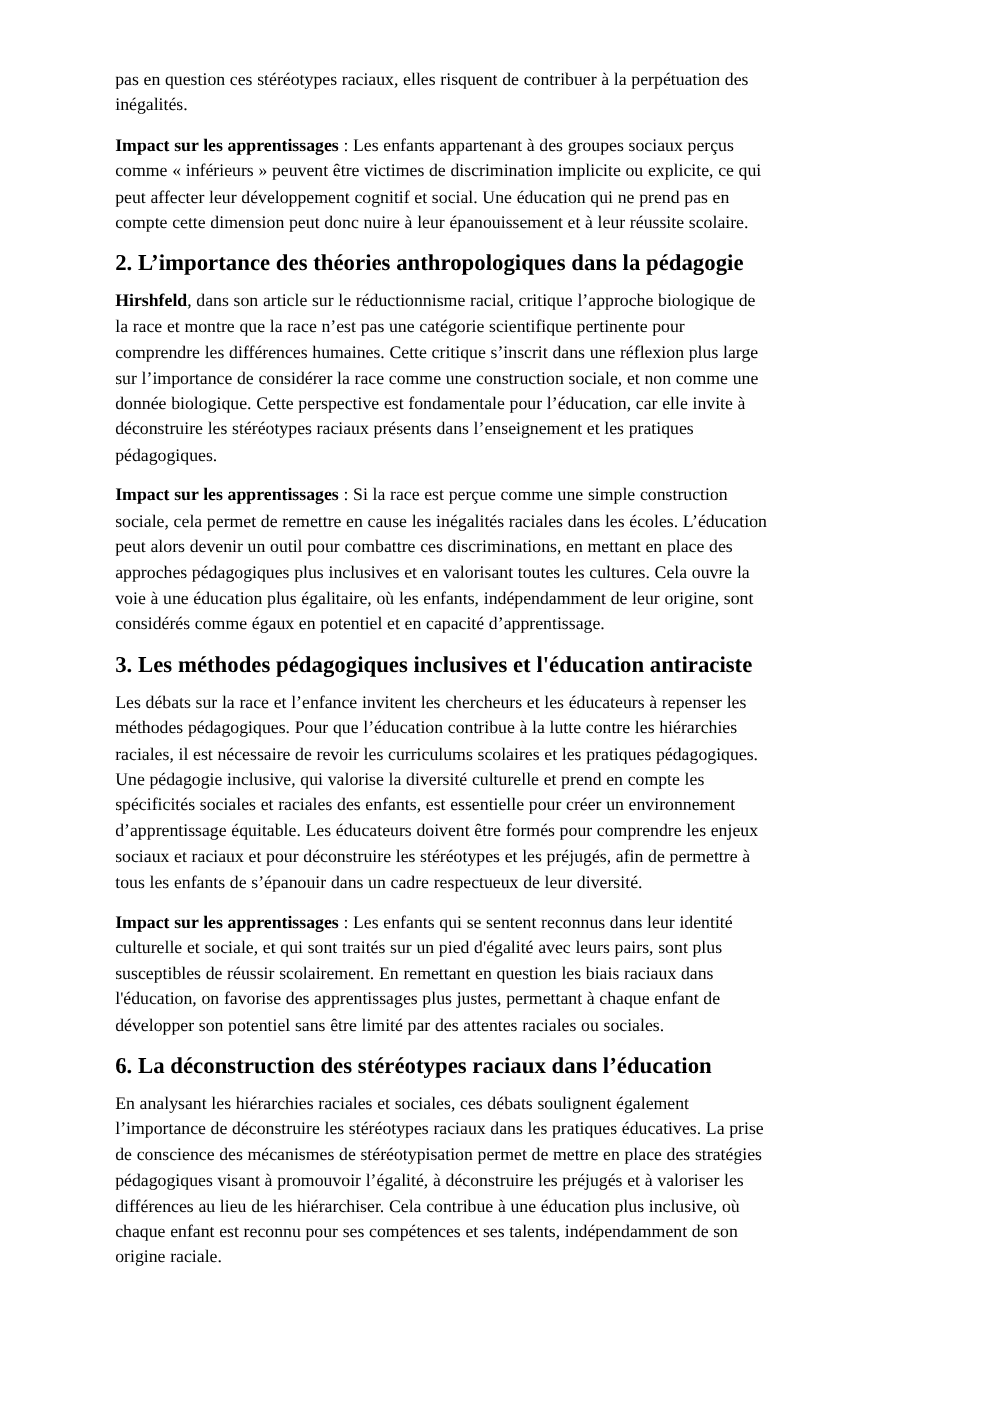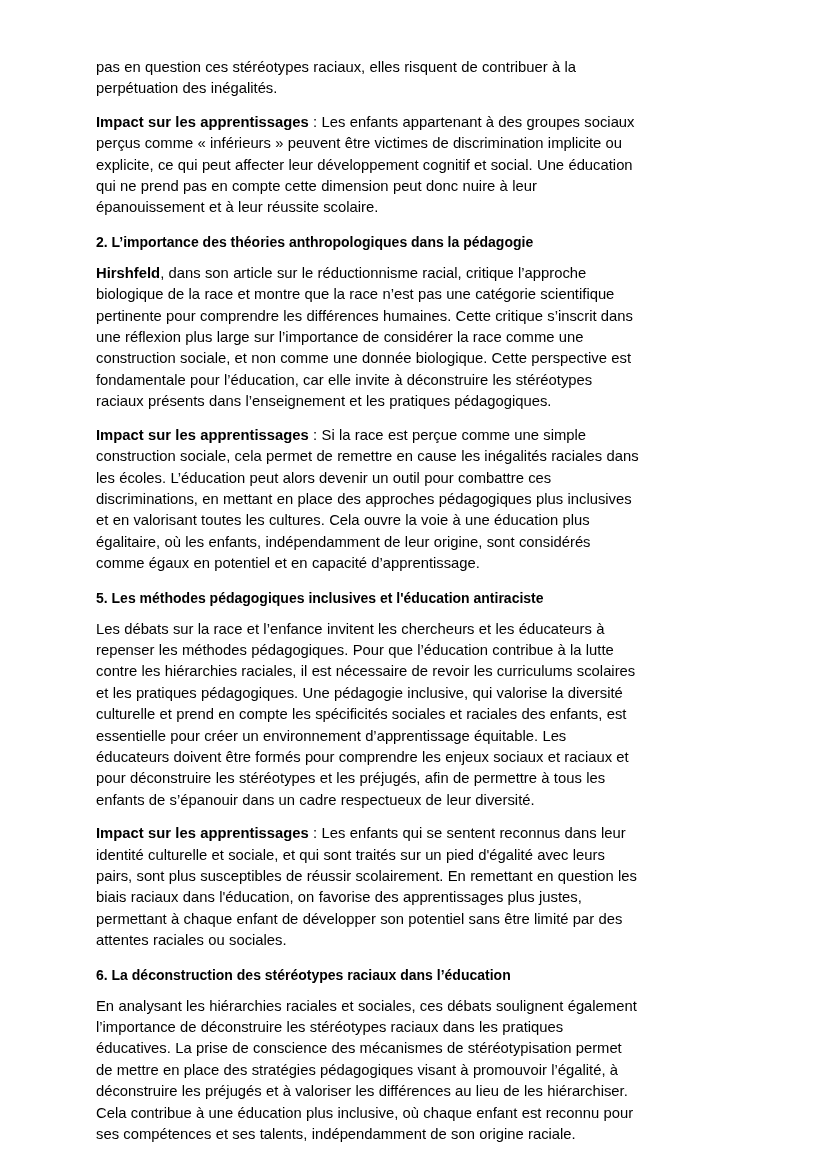--- a/index.html
+++ b/index.html
@@ -8,57 +8,57 @@
     background: #ffffff;
   }
   .page {
     position: relative;
     width: 714px;
     height: 1169px;
     background: #ffffff;
     box-sizing: border-box;
     padding: 57px 72px 0 96px;
     overflow: hidden;
-    font-family: Liberation Sans, sans-serif;
+    font-family: Liberation Serif, serif;
     color: #000000;
   }
   .doc-paragraph {
     margin: 0 0 12px 0;
     font-size: 14.8px;
     line-height: 21.4px;
     font-weight: 400;
     text-align: left;
     word-spacing: 0.2px;
   }
   .doc-paragraph b, .doc-paragraph strong {
     font-weight: 700;
   }
   .doc-heading {
     margin: 4px 0 10px 0;
-    font-size: 14px;
+    font-size: 19px;
     line-height: 22px;
     font-weight: 700;
   }
 </style>
 </head>
 <body>
 
 <div class="page">
 
   <p class="doc-paragraph"><span>pas en question ces stéréotypes raciaux, elles risquent de contribuer à la perpétuation des inégalités.</span></p>
 
   <p class="doc-paragraph"><strong>Impact sur les apprentissages</strong><span> : Les enfants appartenant à des groupes sociaux perçus comme « inférieurs » peuvent être victimes de discrimination implicite ou explicite, ce qui peut affecter leur développement cognitif et social. Une éducation qui ne prend pas en compte cette dimension peut donc nuire à leur épanouissement et à leur réussite scolaire.</span></p>
 
   <h2 class="doc-heading">2. L’importance des théories anthropologiques dans la pédagogie</h2>
 
   <p class="doc-paragraph"><strong>Hirshfeld</strong><span>, dans son article sur le réductionnisme racial, critique l’approche biologique de la race et montre que la race n’est pas une catégorie scientifique pertinente pour comprendre les différences humaines. Cette critique s’inscrit dans une réflexion plus large sur l’importance de considérer la race comme une construction sociale, et non comme une donnée biologique. Cette perspective est fondamentale pour l’éducation, car elle invite à déconstruire les stéréotypes raciaux présents dans l’enseignement et les pratiques pédagogiques.</span></p>
 
   <p class="doc-paragraph"><strong>Impact sur les apprentissages</strong><span> : Si la race est perçue comme une simple construction sociale, cela permet de remettre en cause les inégalités raciales dans les écoles. L’éducation peut alors devenir un outil pour combattre ces discriminations, en mettant en place des approches pédagogiques plus inclusives et en valorisant toutes les cultures. Cela ouvre la voie à une éducation plus égalitaire, où les enfants, indépendamment de leur origine, sont considérés comme égaux en potentiel et en capacité d’apprentissage.</span></p>
 
-  <h2 class="doc-heading">5. Les méthodes pédagogiques inclusives et l'éducation antiraciste</h2>
+  <h2 class="doc-heading">3. Les méthodes pédagogiques inclusives et l'éducation antiraciste</h2>
 
   <p class="doc-paragraph"><span>Les débats sur la race et l’enfance invitent les chercheurs et les éducateurs à repenser les méthodes pédagogiques. Pour que l’éducation contribue à la lutte contre les hiérarchies raciales, il est nécessaire de revoir les curriculums scolaires et les pratiques pédagogiques. Une pédagogie inclusive, qui valorise la diversité culturelle et prend en compte les spécificités sociales et raciales des enfants, est essentielle pour créer un environnement d’apprentissage équitable. Les éducateurs doivent être formés pour comprendre les enjeux sociaux et raciaux et pour déconstruire les stéréotypes et les préjugés, afin de permettre à tous les enfants de s’épanouir dans un cadre respectueux de leur diversité.</span></p>
 
   <p class="doc-paragraph"><strong>Impact sur les apprentissages</strong><span> : Les enfants qui se sentent reconnus dans leur identité culturelle et sociale, et qui sont traités sur un pied d'égalité avec leurs pairs, sont plus susceptibles de réussir scolairement. En remettant en question les biais raciaux dans l'éducation, on favorise des apprentissages plus justes, permettant à chaque enfant de développer son potentiel sans être limité par des attentes raciales ou sociales.</span></p>
 
   <h2 class="doc-heading">6. La déconstruction des stéréotypes raciaux dans l’éducation</h2>
 
   <p class="doc-paragraph"><span>En analysant les hiérarchies raciales et sociales, ces débats soulignent également l’importance de déconstruire les stéréotypes raciaux dans les pratiques éducatives. La prise de conscience des mécanismes de stéréotypisation permet de mettre en place des stratégies pédagogiques visant à promouvoir l’égalité, à déconstruire les préjugés et à valoriser les différences au lieu de les hiérarchiser. Cela contribue à une éducation plus inclusive, où chaque enfant est reconnu pour ses compétences et ses talents, indépendamment de son origine raciale.</span></p>
 
 </div>

